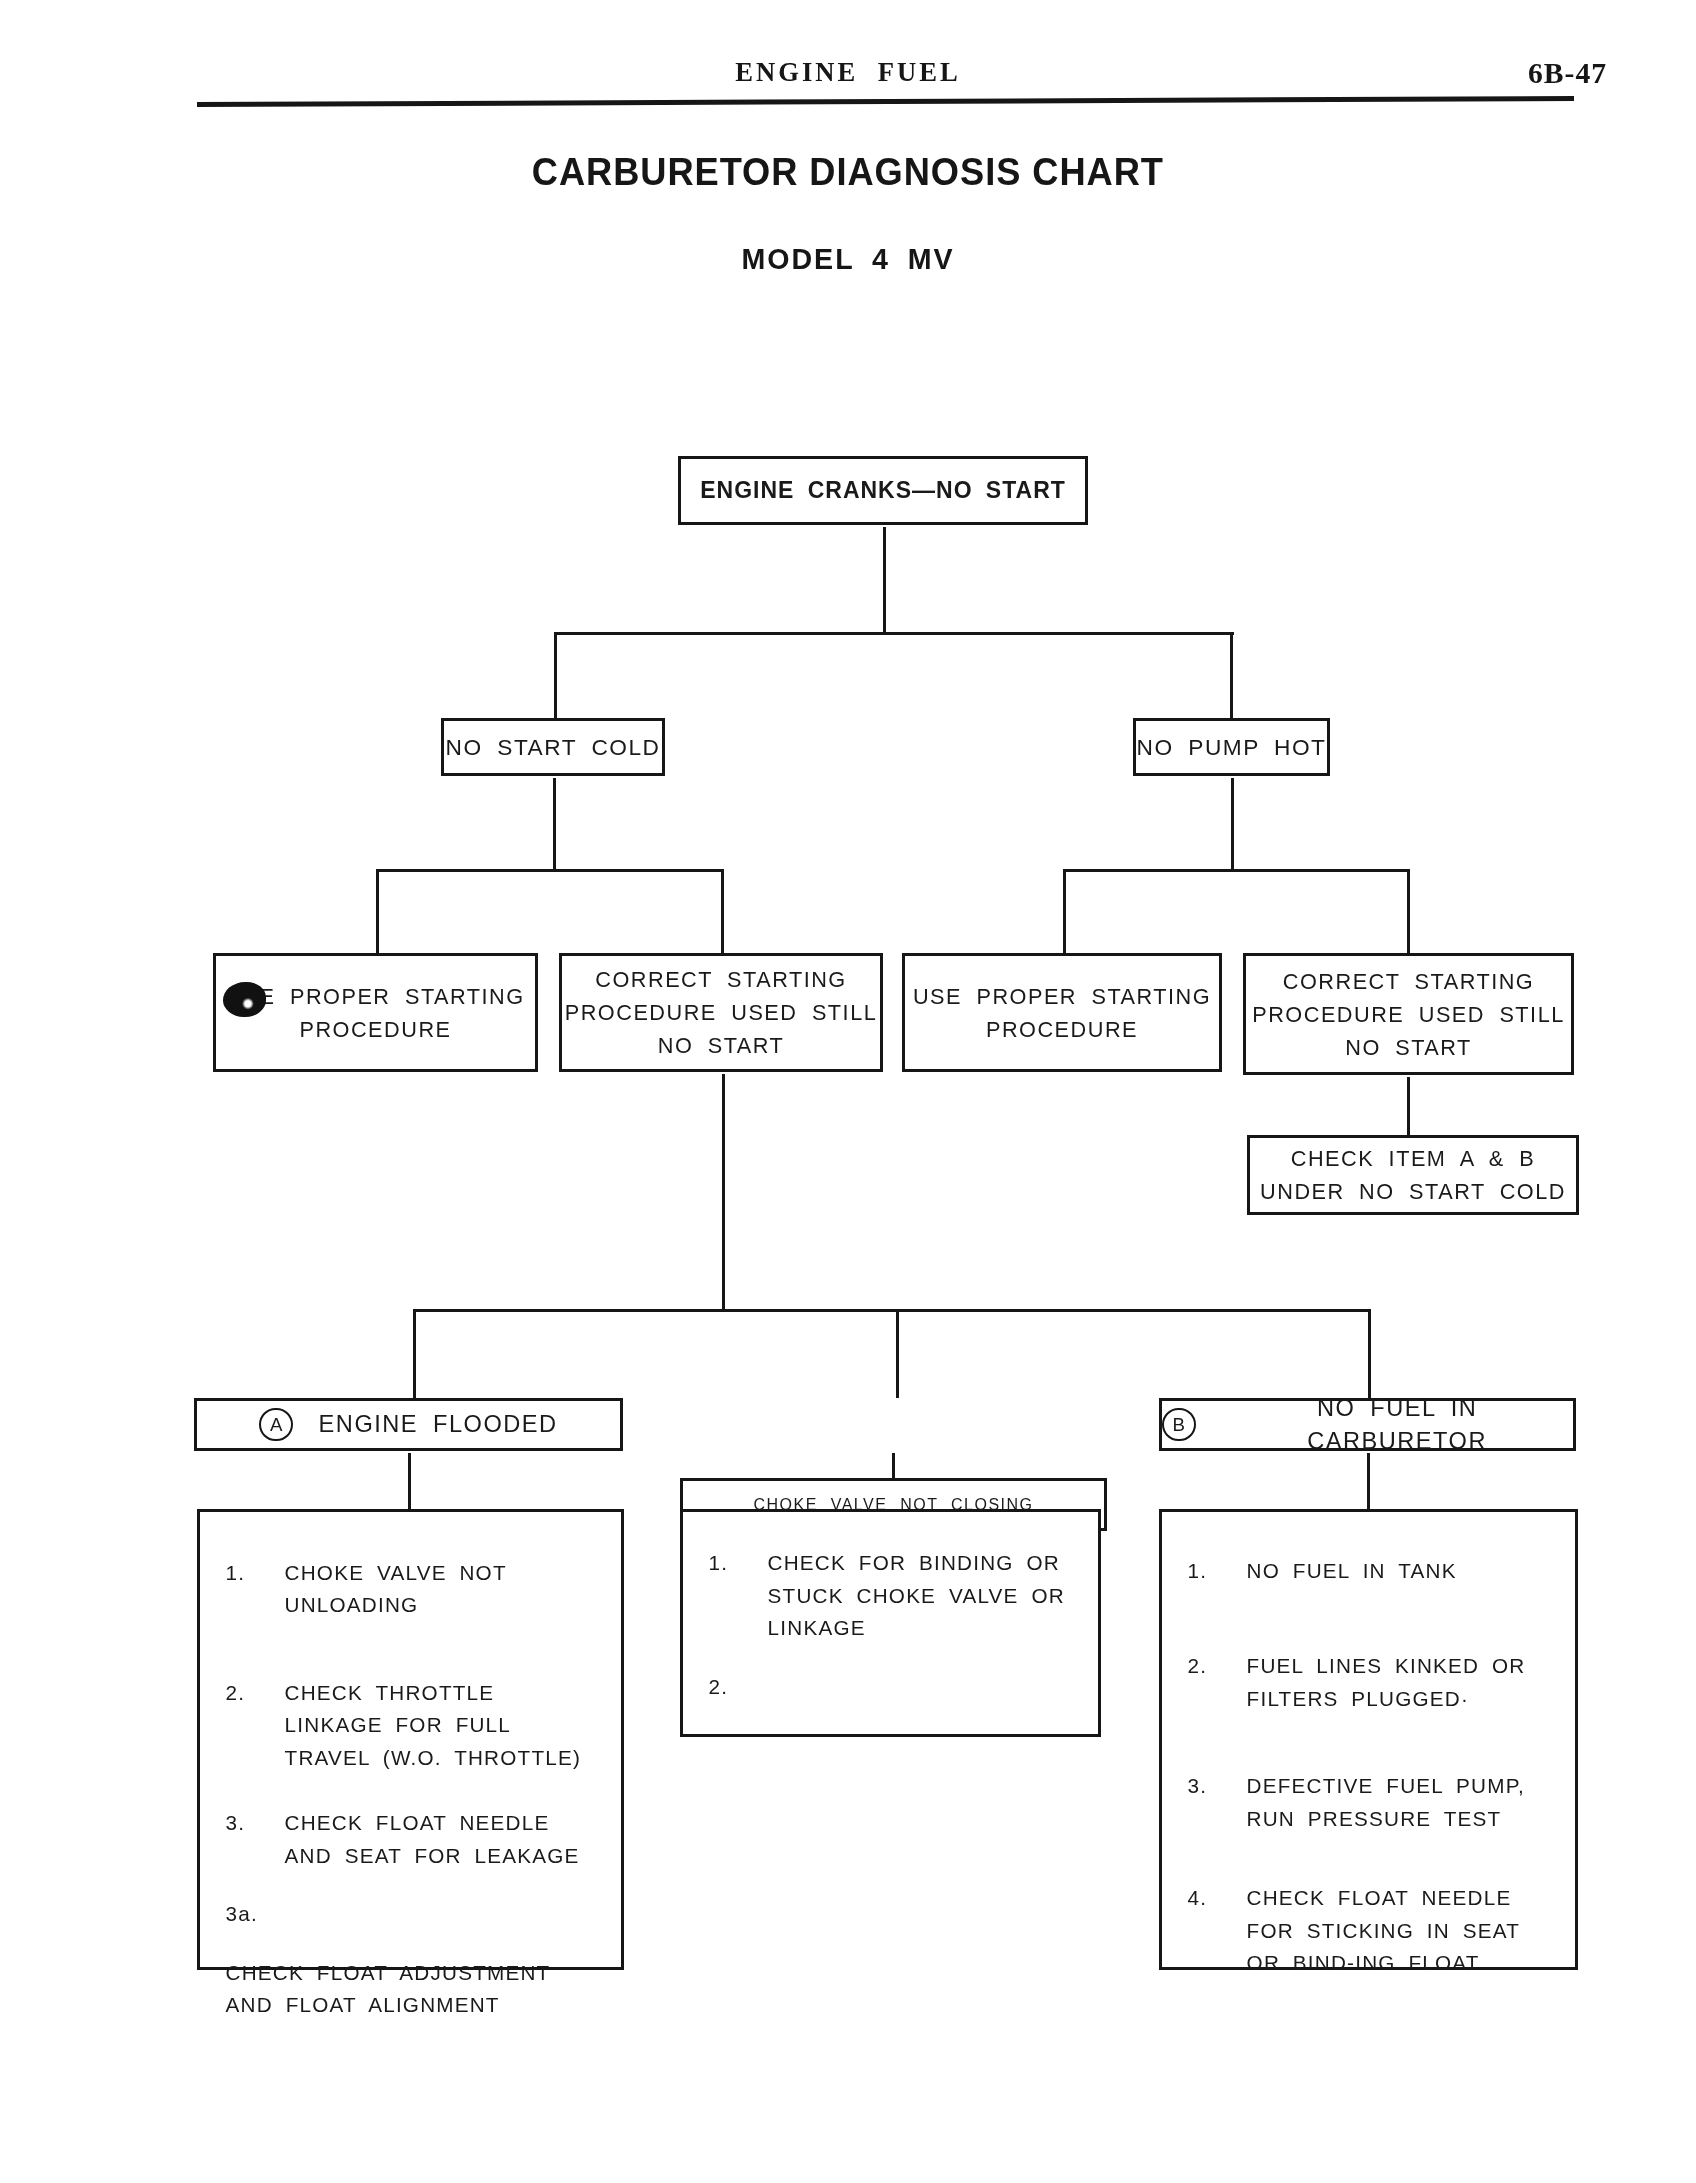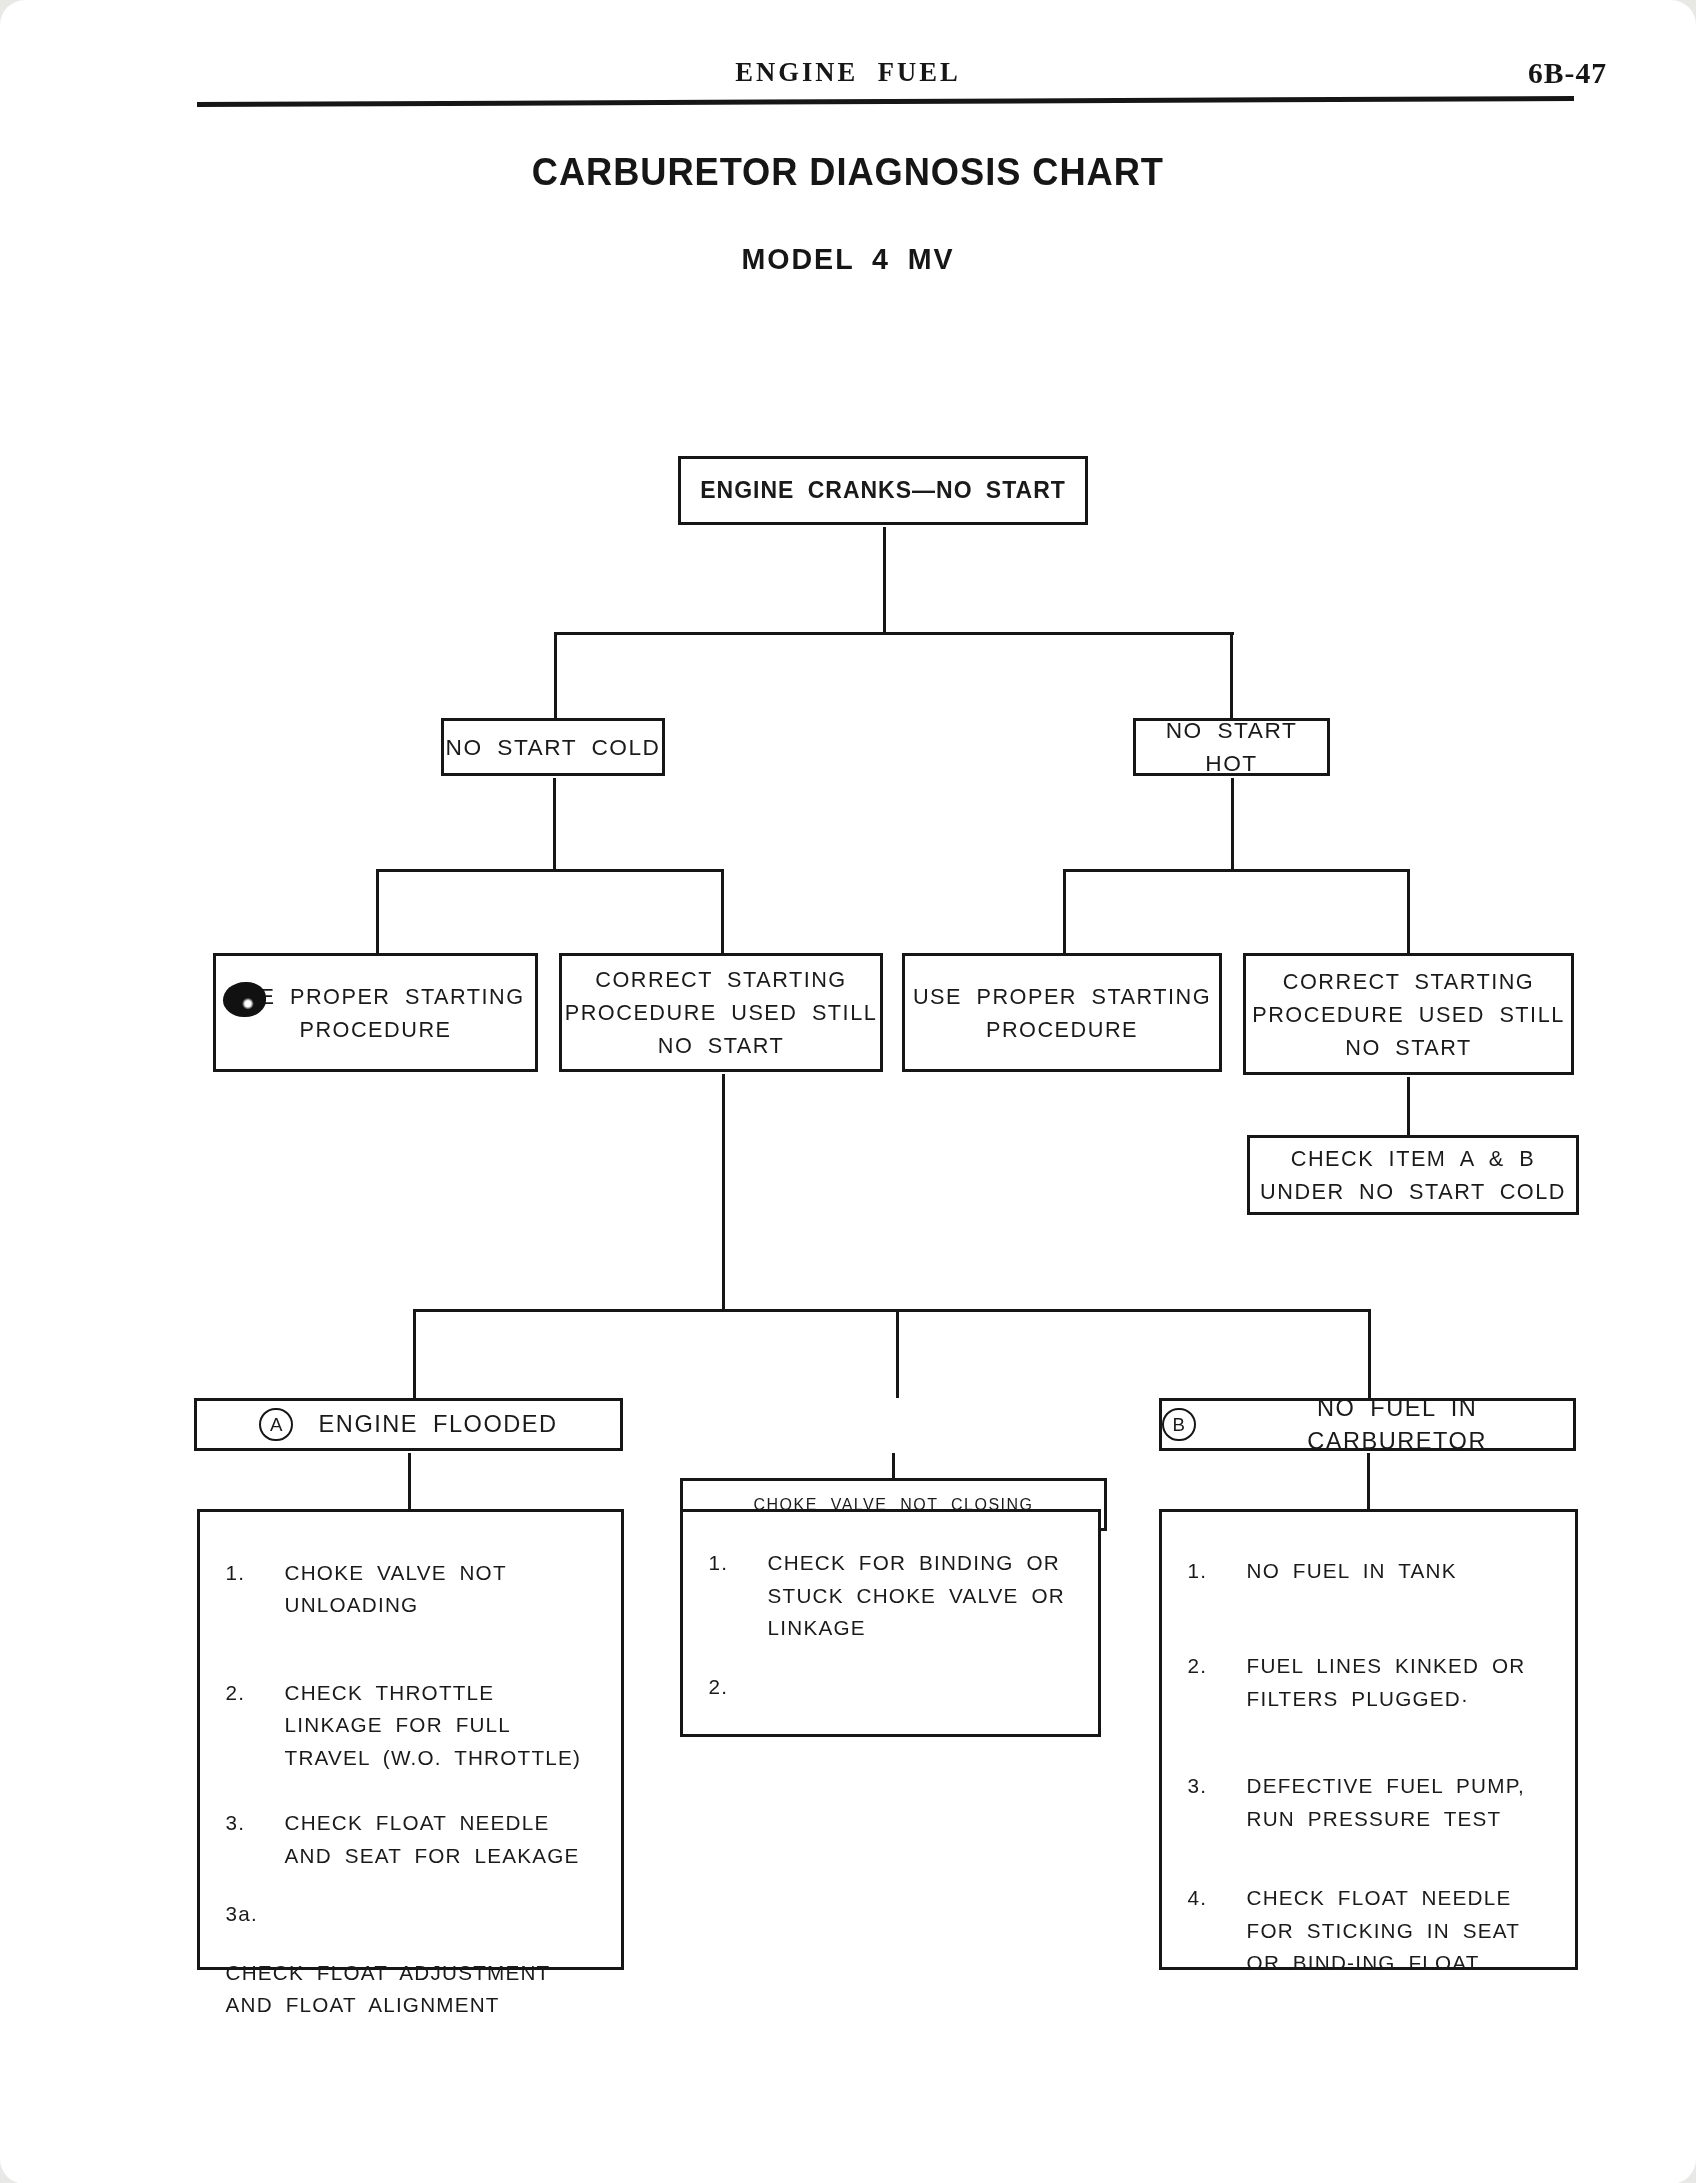--- a/index.html
+++ b/index.html
@@ -1,18 +1,18 @@
 <!DOCTYPE html>
 <html><head>
 <meta charset="utf-8">
 <style>
   html,body{margin:0;padding:0;background:#e8e8e4;}
   .page{
     position:relative;width:1696px;height:2184px;background:#ffffff;
-    font-family:"Liberation Sans",sans-serif;color:#161616;overflow:hidden;border-radius:25px;
+    font-family:"Liberation Sans",sans-serif;color:#161616;overflow:hidden;
   }
   
   .running-head{
     position:absolute;top:57px;left:0;width:100%;text-align:center;
     font-family:"Liberation Serif",serif;font-weight:700;font-size:26.6px;
     letter-spacing:3px;word-spacing:9.9px;
   }
   .page-num{
     position:absolute;top:57px;left:1503px;
     font-family:"Liberation Serif",serif;font-weight:700;font-size:29.6px;letter-spacing:1px;margin-left:25px;
@@ -99,21 +99,21 @@
 
   <div class="node bold" style="left:678px;top:456px;width:404px;height:63px;">
     <div>ENGINE CRANKS—NO START</div>
   </div>
 
   <div class="node" style="left:441px;top:718px;width:218px;height:52px;font-size:22.7px;">
     <div>NO START COLD</div>
   </div>
 
   <div class="node" style="left:1133px;top:718px;width:191px;height:52px;font-size:22.7px;">
-    <div>NO START HOT</div>
+    <div>NO PUMP HOT</div>
   </div>
 
   <div class="node" style="left:213px;top:953px;width:319px;height:113px;">
     <div><span class="blot">US</span><span>E PROPER STARTING</span></div>
     <div>PROCEDURE</div>
   </div>
 
   <div class="node" style="left:559px;top:953px;width:318px;height:113px;">
     <div>CORRECT STARTING</div>
     <div>PROCEDURE USED STILL</div>

